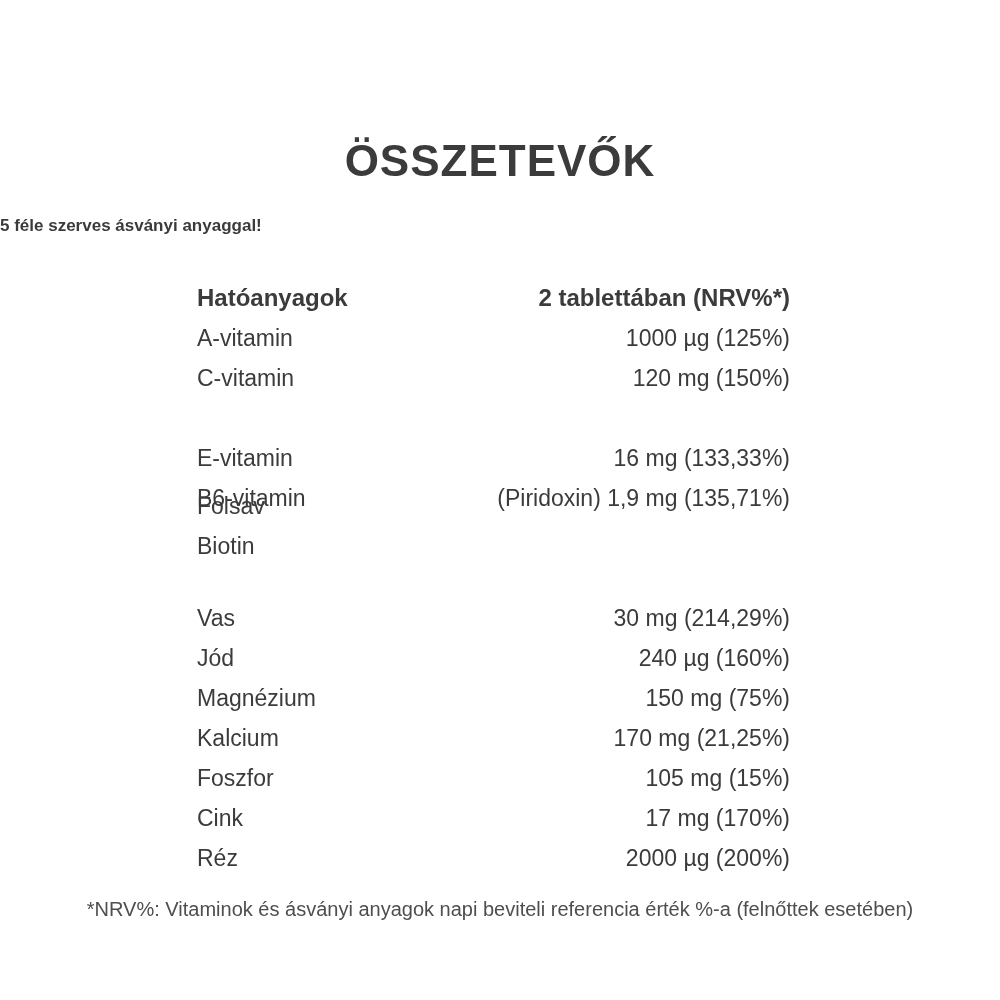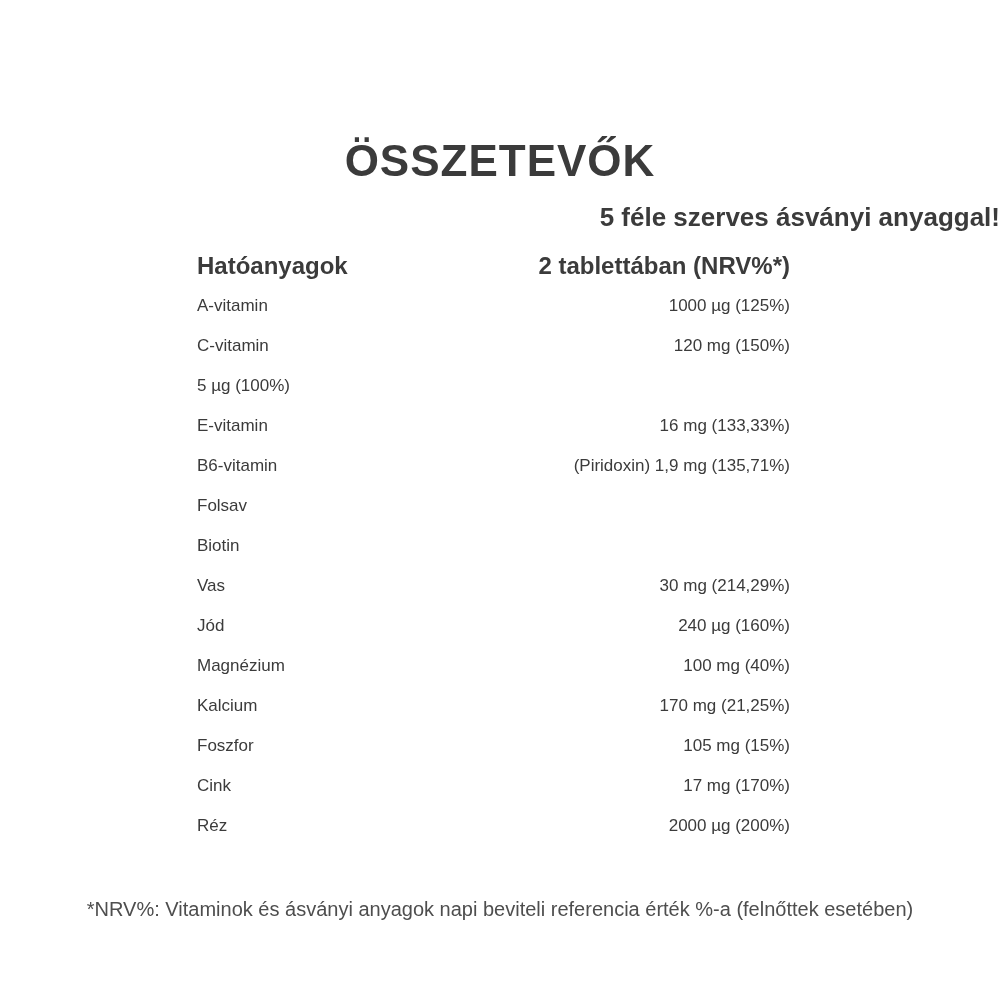--- a/index.html
+++ b/index.html
@@ -24,45 +24,45 @@
     left:0;
     width:100%;
     text-align:center;
     font-size:44px;
     font-weight:700;
     letter-spacing:1px;
     color:var(--text);
   }
   .subtitle{
     position:absolute;
-    top:202px;
+    top:216px;
     left:0;
     width:100%;
-    text-align:right;
-    font-size:26px;
+    text-align:left;
+    font-size:17px;
     font-weight:700;
     color:var(--text);
   }
   .table{
     position:absolute;
     top:246px;
     left:197px;
     width:593px;
   }
   .trow{
     display:flex;
     justify-content:space-between;
     align-items:baseline;
     height:40px;
     line-height:40px;
-    font-size:17px;
+    font-size:23px;
     color:var(--text);
   }
   .trow .cell-label{ text-align:left; white-space:nowrap; }
-  .trow .cell-value{ text-align:right; white-space:nowrap; }
+  .trow .cell-value{ text-align:right; white-space:nowrap;margin-top:32px; }
   .trow.header{ font-weight:700; font-size:24px;gap:46px; }
   .footnote{
     position:absolute;
     top:898px;
     left:0;
     width:100%;
     text-align:center;
     font-size:20px;
     color:var(--muted);
     font-stretch:condensed;
@@ -87,21 +87,20 @@
     <span class="cell-label">A-vitamin</span>
     <span class="cell-value">1000 µg (125%)</span>
   </div>
 
   <div class="trow">
     <span class="cell-label">C-vitamin</span>
     <span class="cell-value">120 mg (150%)</span>
   </div>
 
   <div class="trow">
-    <span class="cell-value">5 µg (100%)</span>
   </div>
 
   <div class="trow">
     <span class="cell-label">E-vitamin</span>
     <span class="cell-value">16 mg (133,33%)</span>
   </div>
 
   <div class="trow">
     <span class="cell-label">B6-vitamin</span>
     <span class="cell-value">(Piridoxin) 1,9 mg (135,71%)</span>
@@ -120,21 +119,21 @@
     <span class="cell-value">30 mg (214,29%)</span>
   </div>
 
   <div class="trow">
     <span class="cell-label">Jód</span>
     <span class="cell-value">240 µg (160%)</span>
   </div>
 
   <div class="trow">
     <span class="cell-label">Magnézium</span>
-    <span class="cell-value">100 mg (40%)</span>
+    <span class="cell-value">150 mg (75%)</span>
   </div>
 
   <div class="trow">
     <span class="cell-label">Kalcium</span>
     <span class="cell-value">170 mg (21,25%)</span>
   </div>
 
   <div class="trow">
     <span class="cell-label">Foszfor</span>
     <span class="cell-value">105 mg (15%)</span>

